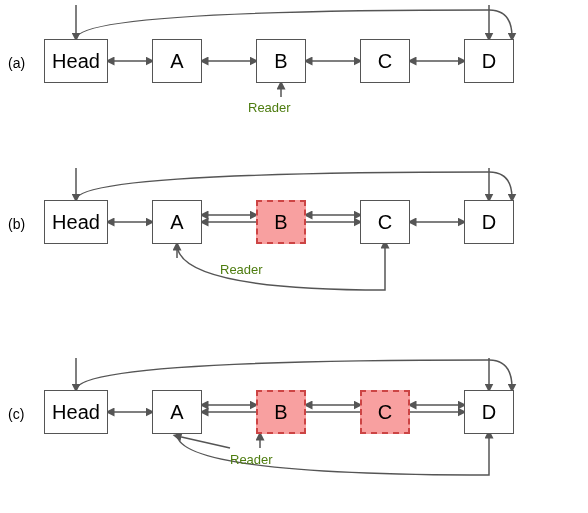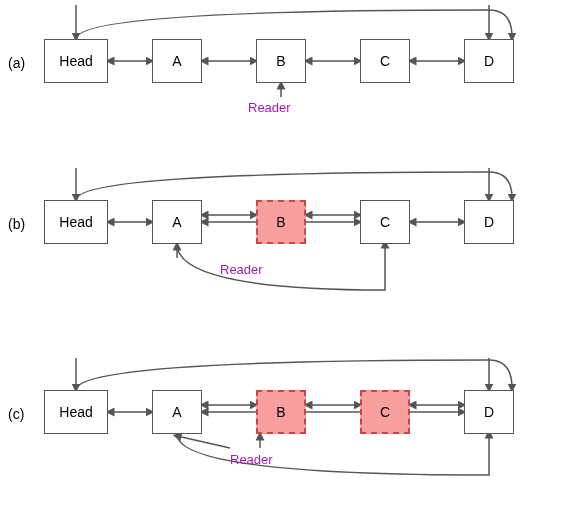--- a/index.html
+++ b/index.html
@@ -19,41 +19,41 @@
       font-size: 14px;
     }
 
     .node {
       position: absolute;
       border: 1.5px solid #555;
       background: #fff;
       display: flex;
       align-items: center;
       justify-content: center;
-      font-size: 14px;
+      font-size: 20px;
       font-weight: normal;
     }
 
     .node-highlighted {
       background: #f8a0a0;
       border: 2px dashed #cc4444;
     }
 
     
     .arrows-svg {
       position: absolute;
       top: 0; left: 0;
       width: 588px;
       pointer-events: none;
     }
 
     .reader-label {
       position: absolute;
       font-size: 13px;
-      color: #a21caf;
+      color: #4d7c0f;
     }
   </style>
 </head>
 <body>
 
 <svg class="arrows-svg" height="513" style="position:absolute;top:0;left:0;width:588px;pointer-events:none;">
   <defs>
     <marker id="arr" markerWidth="6" markerHeight="6" refX="3" refY="3" orient="auto">
       <path d="M0,0 L6,3 L0,6 Z" fill="#555"></path>
     </marker>

